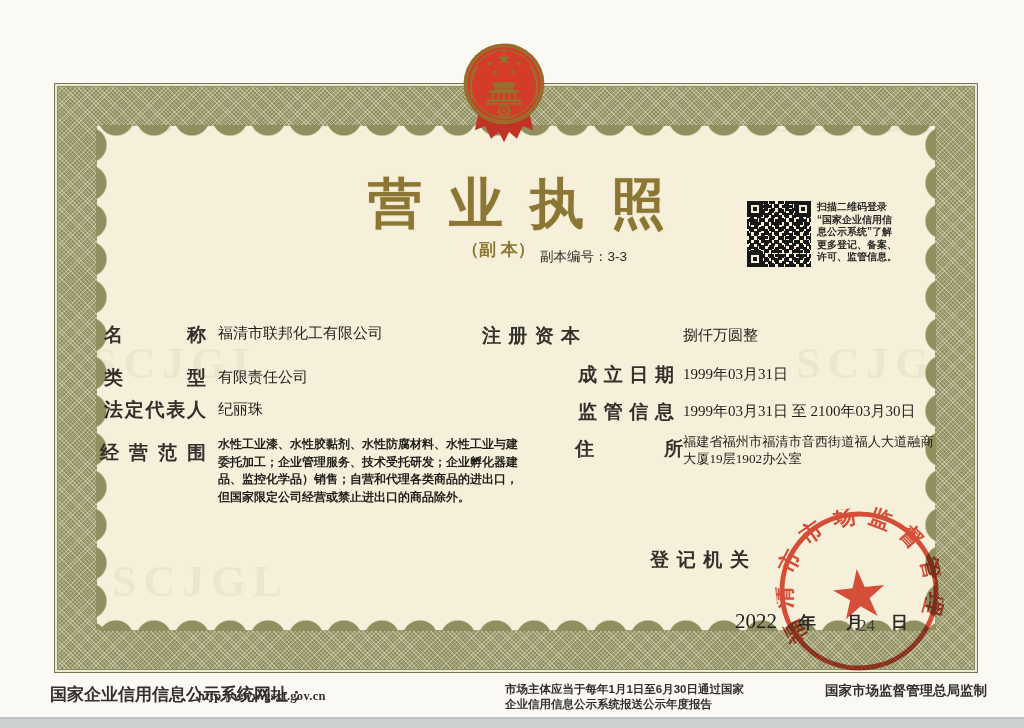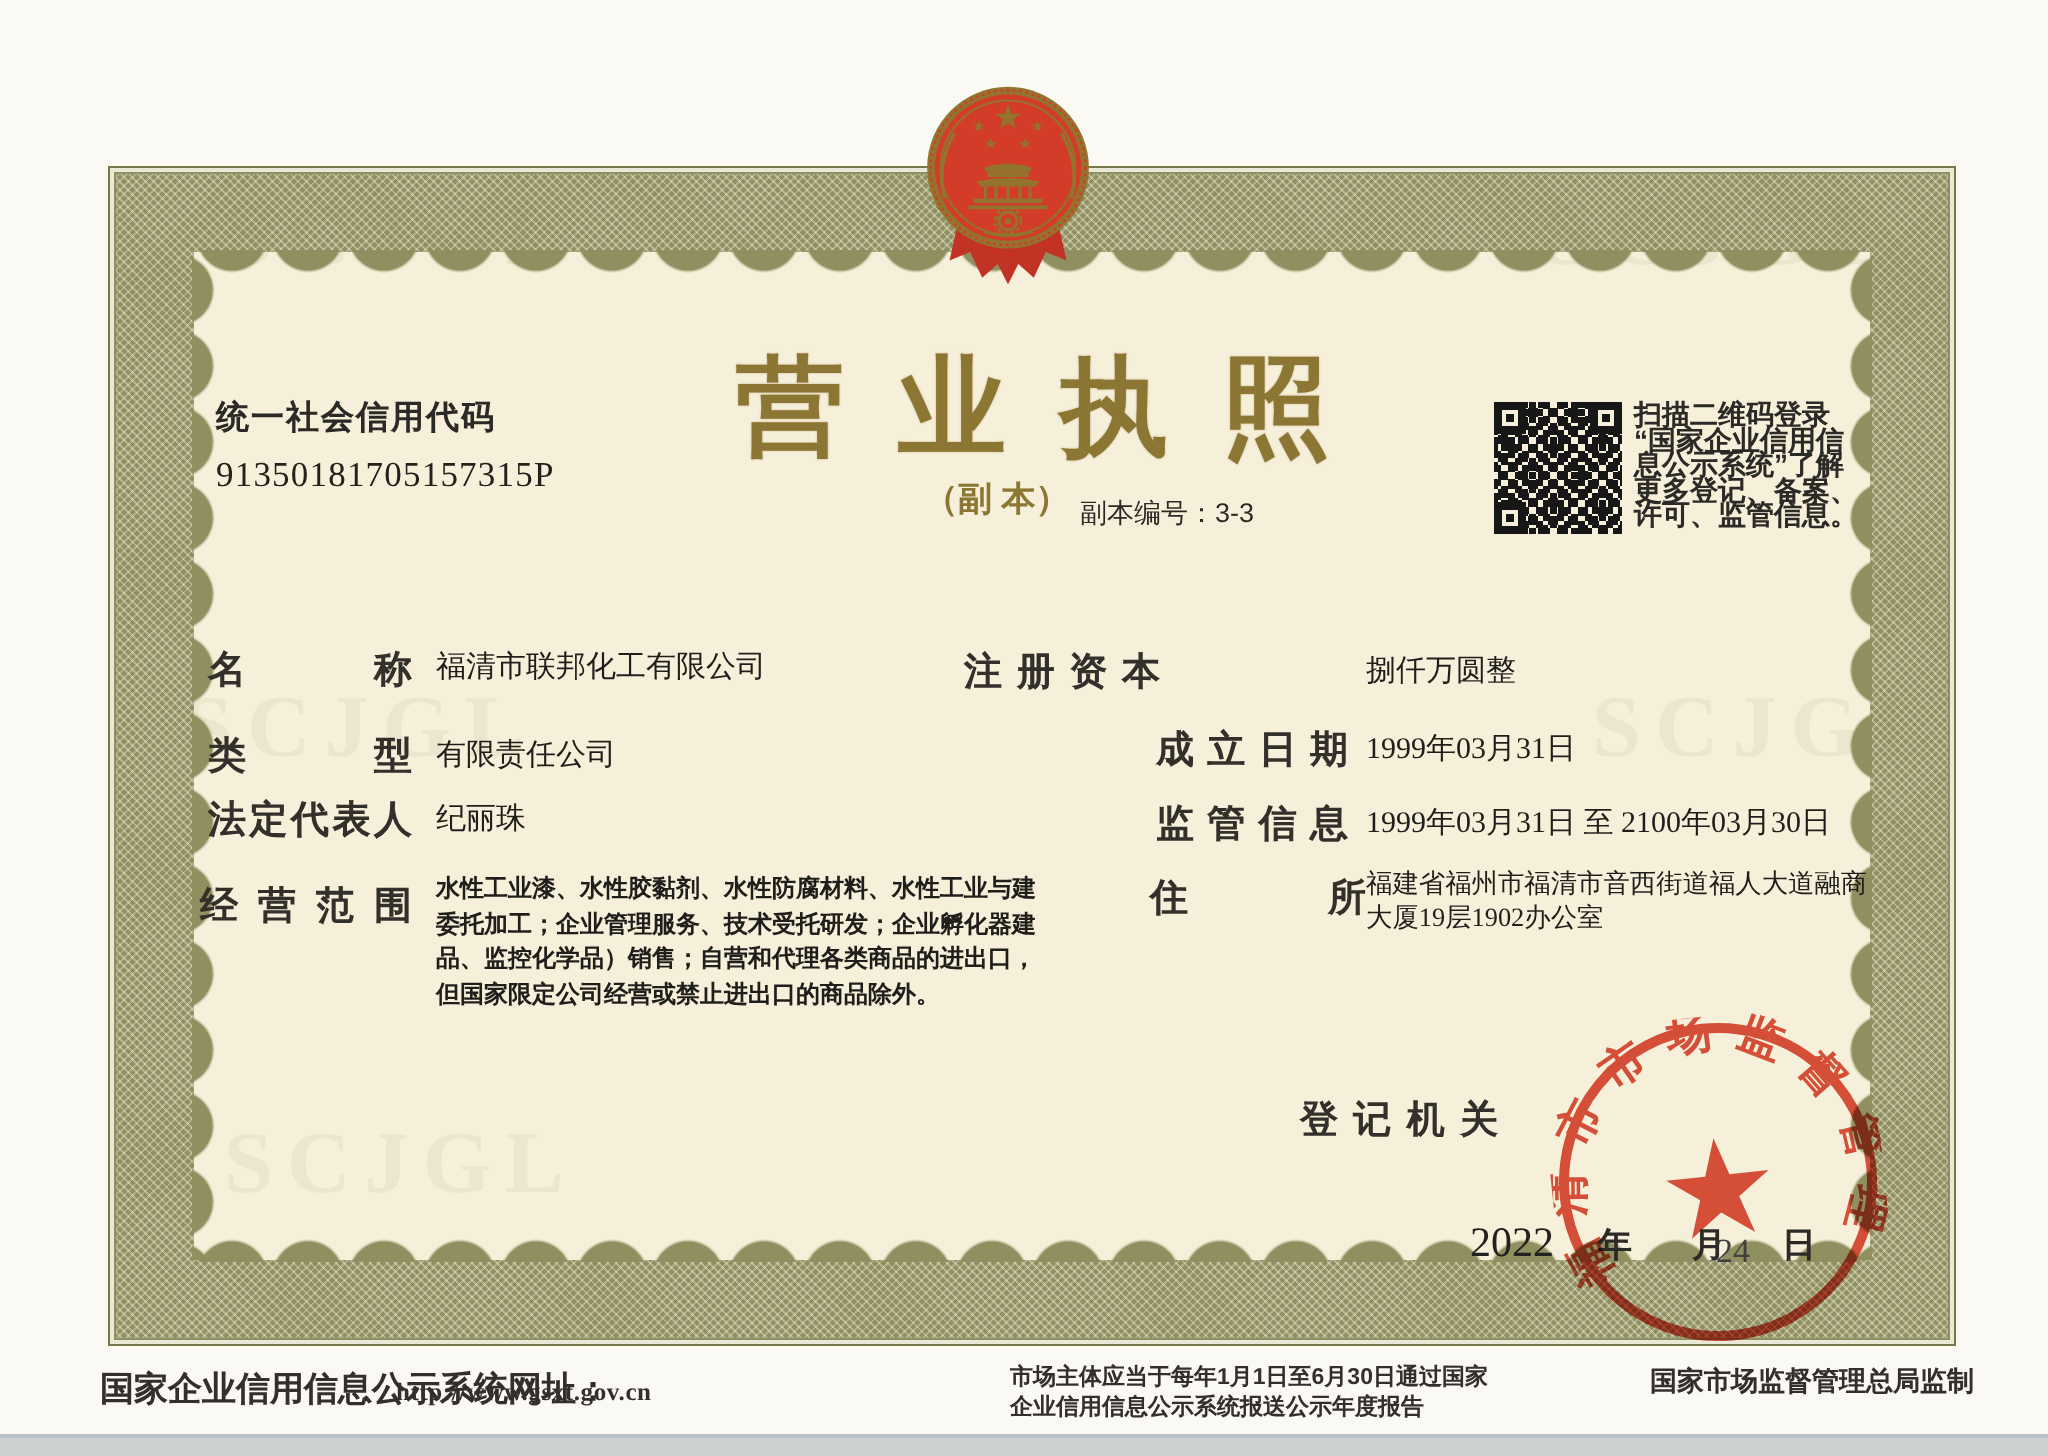--- a/index.html
+++ b/index.html
@@ -33,21 +33,21 @@
   .subtitle{position:absolute;left:462px;top:238px;font-size:17px;font-weight:bold;color:#8c7634;white-space:nowrap;z-index:3;}
   .copyno{position:absolute;left:540px;top:248px;font-size:13.5px;color:#2c2a26;white-space:nowrap;z-index:3;}
 
   
   .qr{position:absolute;left:747px;top:201px;width:64px;height:66px;z-index:3;background:
       repeating-conic-gradient(#171717 0% 25%, transparent 0% 50%) 0 0/7px 7px,
       repeating-conic-gradient(#171717 0% 25%, transparent 0% 50%) 2px 3px/10px 9px,
       #f6efd9;}
   .finder{position:absolute;width:16px;height:16px;border:4px solid #171717;background:#171717;box-shadow:inset 0 0 0 2px #f6efd9;box-sizing:border-box;}
   .f-tl{left:0;top:0;} .f-tr{right:0;top:0;} .f-bl{left:0;bottom:0;}
-  .qr-caption{position:absolute;left:817px;top:201px;width:86px;font-size:14px;font-weight:bold;color:#2c2a26;line-height:12.6px;z-index:3;}
+  .qr-caption{position:absolute;left:817px;top:201px;width:86px;font-size:10px;font-weight:bold;color:#2c2a26;line-height:12.6px;z-index:3;}
   .qr-caption div{white-space:nowrap;}
 
   
   .flabel{position:absolute;display:inline-block;text-align:justify;text-align-last:justify;font-size:19px;font-weight:bold;color:#33302b;z-index:3;}
   .fvalue{position:absolute;font-family:Liberation Serif, serif;font-size:15px;color:#201e1a;white-space:nowrap;z-index:3;}
   .scope-block{position:absolute;left:218px;top:436px;width:330px;z-index:3;font-family:Liberation Sans, sans-serif;font-size:12px;font-weight:bold;color:#201e1a;line-height:17.5px;}
   .scope-block div{white-space:nowrap;}
   .addr-block{position:absolute;left:683px;top:433px;width:256px;z-index:3;font-family:"Liberation Serif",serif;font-size:13.2px;color:#201e1a;line-height:17px;}
   .addr-block div{white-space:nowrap;}
 
@@ -124,24 +124,20 @@
     <g transform="translate(50,81)">
       <circle r="7.5" fill="none" stroke="#93742e" stroke-width="1.6" stroke-dasharray="2.4 1.6"></circle>
       <circle r="5.2" fill="none" stroke="#93742e" stroke-width="1.8"></circle>
       <circle r="1.8" fill="#93742e"></circle>
     </g>
     <path d="M13,68 Q8,48 19,30" stroke="#93742e" stroke-width="2" fill="none"></path>
     <path d="M87,68 Q92,48 81,30" stroke="#93742e" stroke-width="2" fill="none"></path>
     <path d="M36,87 Q50,92 64,87" stroke="#93742e" stroke-width="2" fill="none"></path>
   </svg>
 
-  <div class="codeblock">
-    <div class="code-label">统一社会信用代码</div>
-    <div class="code-value">91350181705157315P</div>
-  </div>
 
   <div class="title">营业执照</div>
   <div class="subtitle">（副 本）</div>
   <div class="copyno">副本编号：3-3</div>
 
   <div class="qr">
     <div class="finder f-tl"></div>
     <div class="finder f-tr"></div>
     <div class="finder f-bl"></div>
   </div>

